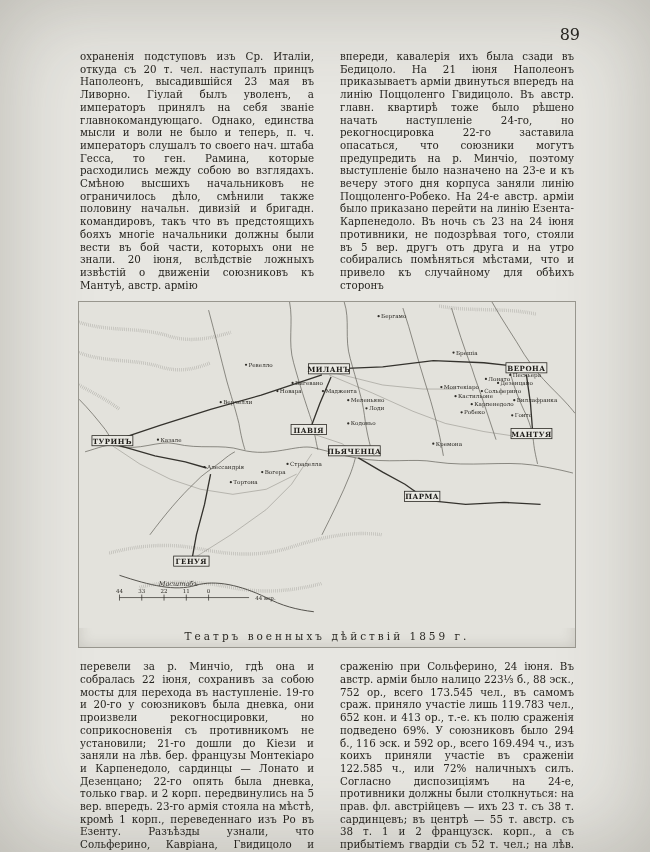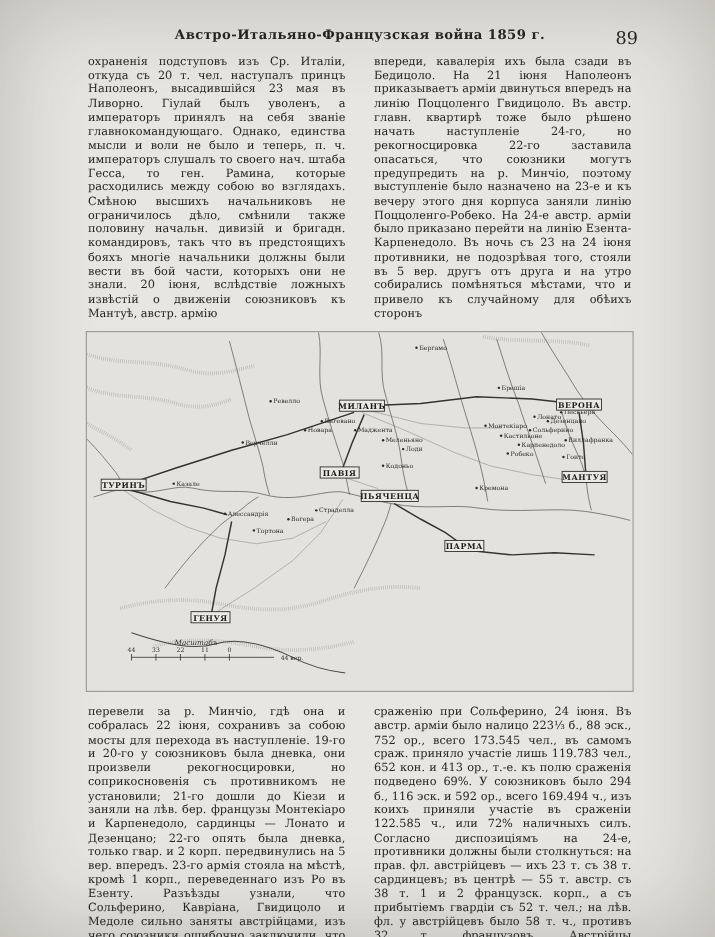--- a/index.html
+++ b/index.html
@@ -56,21 +56,20 @@
   .scale-num{font-family:"DejaVu Serif",serif;font-size:5.5px;fill:#2c2a25}
   .scale-label{font-family:"DejaVu Serif",serif;font-size:6.5px;font-style:italic;fill:#2c2a25}
   .scale-line{stroke:#2e2c27;stroke-width:.7}
 </style>
 </head>
 <body>
 
 <div class="page">
 
   <div class="header">
-    <div class="title">Австро-Итальяно-Французская война 1859 г.</div>
     <div class="pgnum">89</div>
   </div>
 
   <div class="cols top">
     <p class="col">охраненія подступовъ изъ Ср. Италіи, откуда съ 20 т. чел. наступалъ принцъ Наполеонъ, высадившійся 23 мая въ Ливорно. Гіулай былъ уволенъ, а императоръ принялъ на себя званіе главнокомандующаго. Однако, единства мысли и воли не было и теперь, п. ч. императоръ слушалъ то своего нач. штаба Гесса, то ген. Рамина, которые расходились между собою во взглядахъ. Смѣною высшихъ начальниковъ не ограничилось дѣло, смѣнили также половину начальн. дивизій и бригадн. командировъ, такъ что въ предстоящихъ бояхъ многіе начальники должны были вести въ бой части, которыхъ они не знали. 20 іюня, вслѣдствіе ложныхъ извѣстій о движеніи союзниковъ къ Мантуѣ, австр. армію</p>
     <p class="col">впереди, кавалерія ихъ была сзади въ Бедицоло. На 21 іюня Наполеонъ приказываетъ арміи двинуться впередъ на линію Поццоленго Гвидицоло. Въ австр. главн. квартирѣ тоже было рѣшено начать наступленіе 24-го, но рекогносцировка 22-го заставила опасаться, что союзники могутъ предупредить на р. Минчіо, поэтому выступленіе было назначено на 23-е и къ вечеру этого дня корпуса заняли линію Поццоленго-Робеко. На 24-е австр. арміи было приказано перейти на линію Езента-Карпенедоло. Въ ночь съ 23 на 24 іюня противники, не подозрѣвая того, стояли въ 5 вер. другъ отъ друга и на утро собирались помѣняться мѣстами, что и привело къ случайному для обѣихъ сторонъ</p>
   </div>
 
   <figure class="map">
     <svg id="map-svg" viewBox="0 0 490 322">
@@ -194,20 +193,21 @@
         <line x1="62" y1="289" x2="62" y2="295" class="scale-line"></line>
         <text x="62" y="287" text-anchor="middle" class="scale-num">33</text>
         <line x1="84" y1="289" x2="84" y2="295" class="scale-line"></line>
         <text x="84" y="287" text-anchor="middle" class="scale-num">22</text>
         <line x1="106" y1="289" x2="106" y2="295" class="scale-line"></line>
         <text x="106" y="287" text-anchor="middle" class="scale-num">11</text>
         <line x1="128" y1="289" x2="128" y2="295" class="scale-line"></line>
         <text x="128" y="287" text-anchor="middle" class="scale-num">0</text>
         <text x="174" y="294" class="scale-num">44 вер.</text>
       </svg>
+    <figcaption>Театръ военныхъ дѣйствій 1859 г.</figcaption>
   </figure>
 
   <div class="cols bottom">
     <p class="col">перевели за р. Минчіо, гдѣ она и собралась 22 іюня, сохранивъ за собою мосты для перехода въ наступленіе. 19-го и 20-го у союзниковъ была дневка, они произвели рекогносцировки, но соприкосновенія съ противникомъ не установили; 21-го дошли до Кіези и заняли на лѣв. бер. французы Монтекіаро и Карпенедоло, сардинцы — Лонато и Дезенцано; 22-го опять была дневка, только гвар. и 2 корп. передвинулись на 5 вер. впередъ. 23-го армія стояла на мѣстѣ, кромѣ 1 корп., переведеннаго изъ Ро въ Езенту. Разъѣзды узнали, что Сольферино, Кавріана, Гвидицоло и Медоле сильно заняты австрійцами, изъ чего союзники ошибочно заключили, что австрійцы, уклоняя авангарды, сами остаются за р. Минчіо. Сардинцы уже 3 дня стояли въ Лонато и не знали, что дѣлается</p>
     <p class="col">сраженію при Сольферино, 24 іюня. Въ австр. арміи было налицо 223⅓ б., 88 эск., 752 ор., всего 173.545 чел., въ самомъ сраж. приняло участіе лишь 119.783 чел., 652 кон. и 413 ор., т.-е. къ полю сраженія подведено 69%. У союзниковъ было 294 б., 116 эск. и 592 ор., всего 169.494 ч., изъ коихъ приняли участіе въ сраженіи 122.585 ч., или 72% наличныхъ силъ. Согласно диспозиціямъ на 24-е, противники должны были столкнуться: на прав. фл. австрійцевъ — ихъ 23 т. съ 38 т. сардинцевъ; въ центрѣ — 55 т. австр. съ 38 т. 1 и 2 французск. корп., а съ прибытіемъ гвардіи съ 52 т. чел.; на лѣв. фл. у австрійцевъ было 58 т. ч., противъ 32 т. французовъ. Австрійцы предполагали, въ случаѣ встрѣчи съ непріятелемъ, удерживаться въ центрѣ и на прав. фл., а лѣв.</p>
   </div>
 
 </div>
 
 </body></html>

